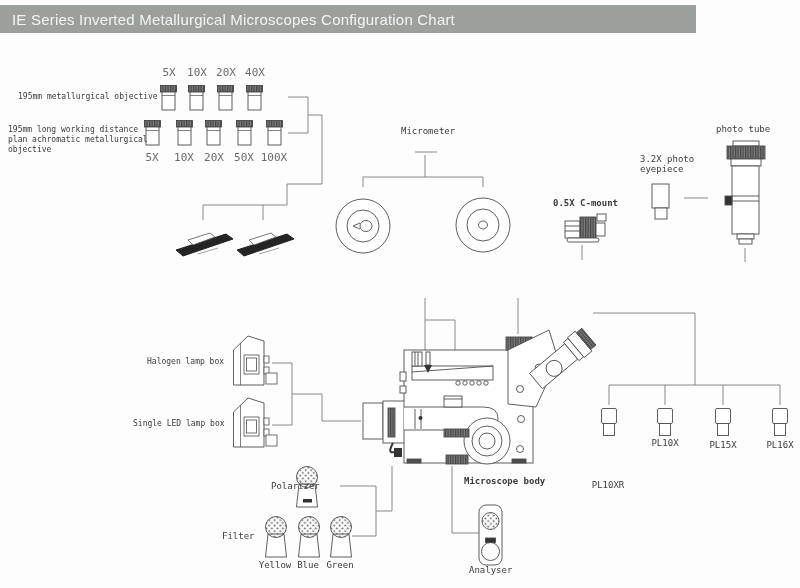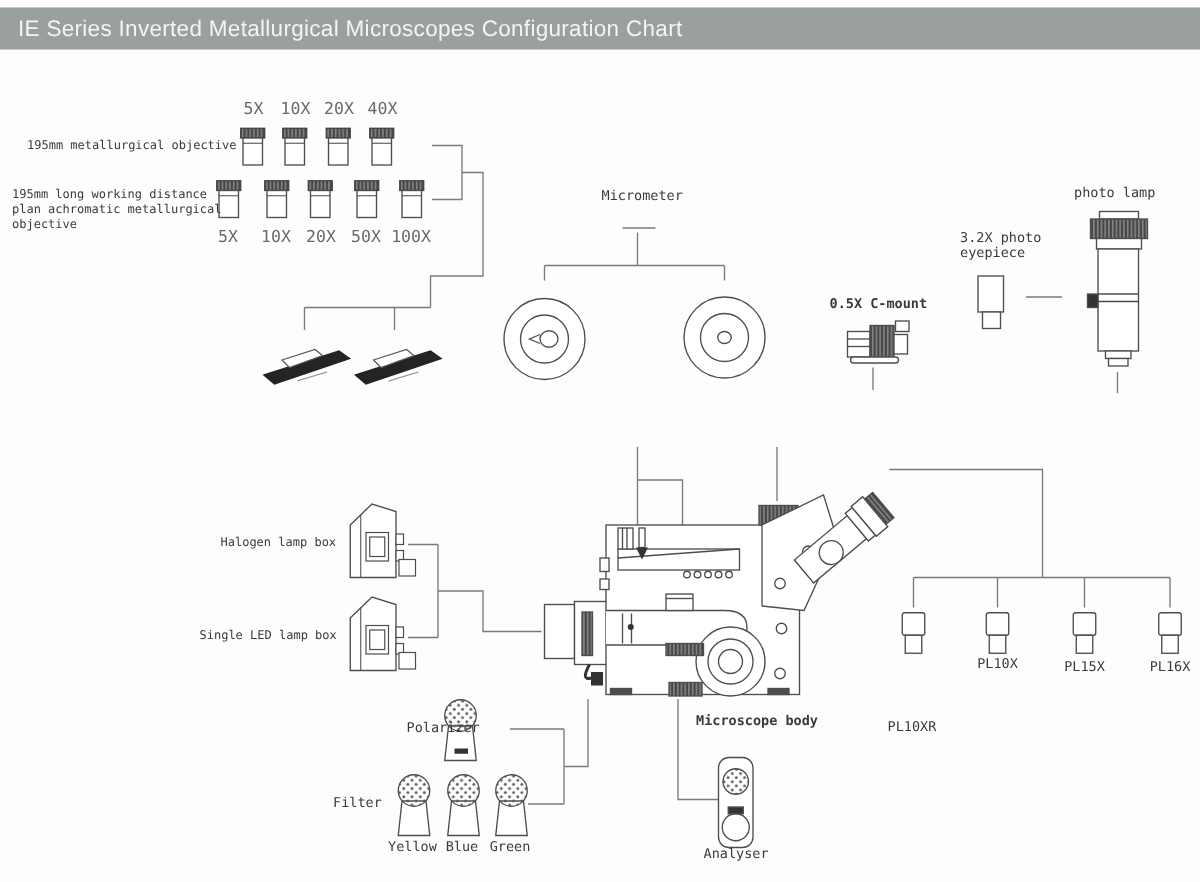--- a/index.html
+++ b/index.html
@@ -1,18 +1,18 @@
 <!DOCTYPE html>
 <html style="--header-bg: #9aa09b; --header-fg: #f4f4f4; --canvas-bg: #fdfdfd; --line: #4d4d4d; --connector: #7a7a7a; --label: #3a3a3a; --muted-label: #6a6a6a; --watermark: #acacac;"><head>
 <meta charset="utf-8">
 <style>
   html,body{margin:0;padding:0;background:#fff;}
   #canvas{position:relative;width:800px;height:588px;background:var(--canvas-bg,#fdfdfd);overflow:hidden;
           font-family:"DejaVu Sans Mono", monospace;}
-  #headerbar{position:absolute;left:0;top:5px;width:800px;height:28px;background:var(--header-bg,#9aa09b);
+  #headerbar{position:absolute;left:0;top:5px;width:696px;height:28px;background:var(--header-bg,#9aa09b);
              display:flex;align-items:center;}
   #headerbar .t{font-family:"Liberation Sans", sans-serif;font-size:15px;color:var(--header-fg,#f4f4f4);
                 margin-left:12px;letter-spacing:0.2px;}
   #watermark{position:absolute;left:266px;top:252px;font-family:"Liberation Sans", sans-serif;
              font-size:42px;color:var(--watermark,#acacac);letter-spacing:4px;}
   svg{position:absolute;left:0;top:0;}
   .lbl{position:absolute;font-size:9px;color:var(--label,#3a3a3a);white-space:pre;line-height:10.5px;text-align:center;}
   .lbl-sm{font-size:8px;}
   .mag{position:absolute;font-size:11px;color:var(--muted-label,#6a6a6a);transform:translateX(-50%);white-space:pre;}
   .ctr{transform:translateX(-50%);}
@@ -243,21 +243,21 @@
   <div class="lbl lbl-sm" style="left:8px;top:135px;">plan achromatic metallurgical</div>
   <div class="lbl lbl-sm" style="left:8px;top:145px;">objective</div>
   <div class="mag" style="left:152px;top:151px;">5X</div>
   <div class="mag" style="left:184px;top:151px;">10X</div>
   <div class="mag" style="left:214px;top:151px;">20X</div>
   <div class="mag" style="left:244px;top:151px;">50X</div>
   <div class="mag" style="left:274px;top:151px;">100X</div>
 
   <div class="lbl" style="left:401px;top:126px;">Micrometer</div>
 
-  <div class="lbl" style="left:716px;top:124px;">photo lamp</div>
+  <div class="lbl" style="left:716px;top:124px;">photo tube</div>
   <div class="lbl" style="left:640px;top:154px;">3.2X photo</div>
   <div class="lbl" style="left:640px;top:164px;">eyepiece</div>
   <div class="lbl" style="left:553px;top:198px;font-weight:bold;">0.5X C-mount</div>
 
   <div class="lbl lbl-sm" style="left:147px;top:357px;">Halogen lamp box</div>
   <div class="lbl lbl-sm" style="left:133px;top:419px;">Single LED lamp box</div>
 
   <div class="lbl" style="left:242px;top:481px;margin-left:29px;">Polarizer</div>
   <div class="lbl" style="left:222px;top:531px;">Filter</div>
   <div class="lbl ctr" style="left:275px;top:560px;">Yellow</div>

